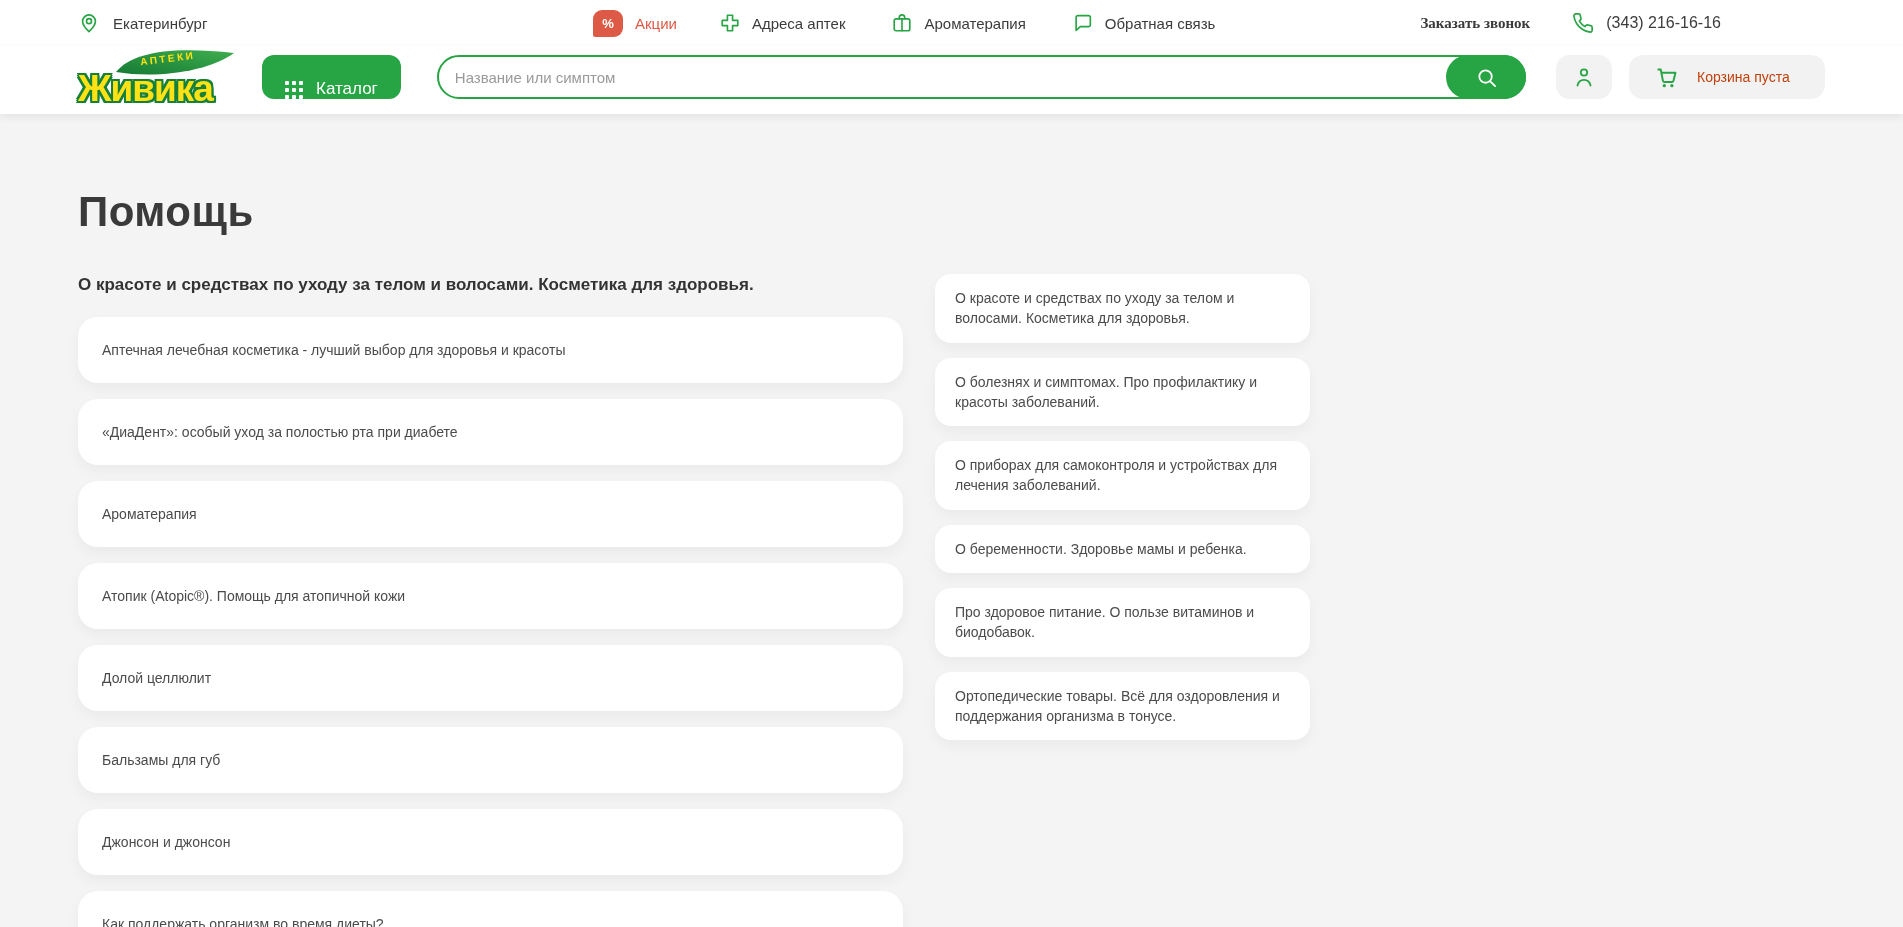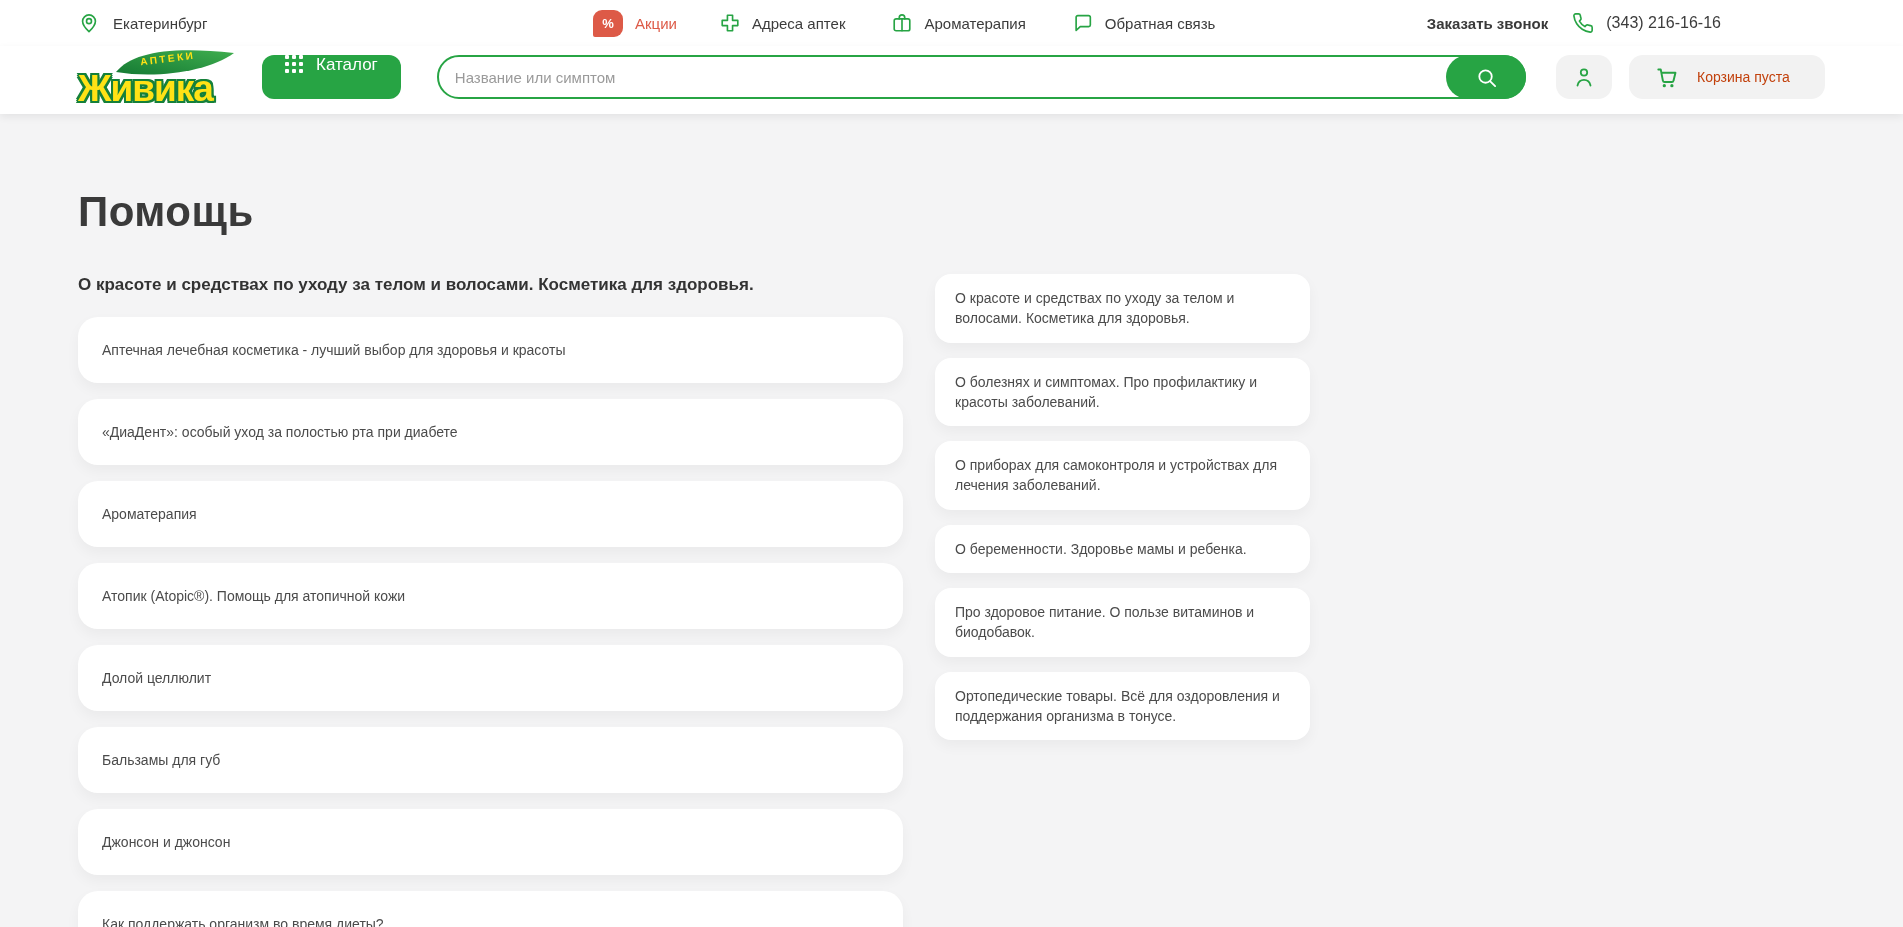--- a/index.html
+++ b/index.html
@@ -39,21 +39,21 @@
     color:#fff;font-size:13px;font-weight:bold;
     display:flex;align-items:center;justify-content:center;
   }
   .promo-label{color:var(--danger);font-size:15px;}
   .top-link{display:flex;align-items:center;gap:11px;margin-right:46px;cursor:pointer;}
   .top-link span{font-size:15px;color:#3c3c3c;}
   .topbar-right{
     margin-left:auto;display:flex;align-items:center;gap:12px;
     padding-right:104px;
   }
-  .order-call{font-size:15px;font-weight:bold;color:#3a3a3a;cursor:pointer;margin-right:12px;}
+  .order-call{font-size:15px;font-weight:bold;color:#3a3a3a;cursor:pointer;margin-right:30px;font-family:Liberation Serif, serif;}
   .phone-number{font-size:16px;color:#3c3c3c;cursor:pointer;}
   .icon{display:inline-flex;align-items:center;justify-content:center;flex:0 0 auto;}
 
   
   .header{
     display:flex;align-items:center;
     height:68px;background:#fff;padding:0 78px 6px;
     box-shadow:0 3px 8px rgba(0,0,0,0.07);
     position:relative;z-index:2;
   }
@@ -74,21 +74,21 @@
     position:absolute;top:-2px;left:36px;width:122px;height:32px;
   }
   .logo-leaf svg{position:absolute;inset:0;}
   .logo-tagline{
     position:absolute;left:26px;top:7px;
     transform:rotate(-7deg);
     font-size:10px;font-weight:bold;letter-spacing:2.5px;
     color:var(--logo-yellow);
   }
   .catalog-btn{
-    display:flex;align-items:flex-start;gap:13px;
+    display:flex;align-items:flex-end;gap:13px;
     background:var(--accent);color:#fff;border:none;cursor:pointer;
     height:44px;padding:0 23px;border-radius:12px;
     font-size:17px;font-family:inherit;flex:0 0 auto;
   }
   .search-wrap{
     flex:1;position:relative;height:44px;margin:0 30px 0 36px;
     border:2px solid var(--accent);border-radius:24px;background:#fff;
   }
   .search-input{
     width:calc(100% - 95px);height:100%;border:none;outline:none;

